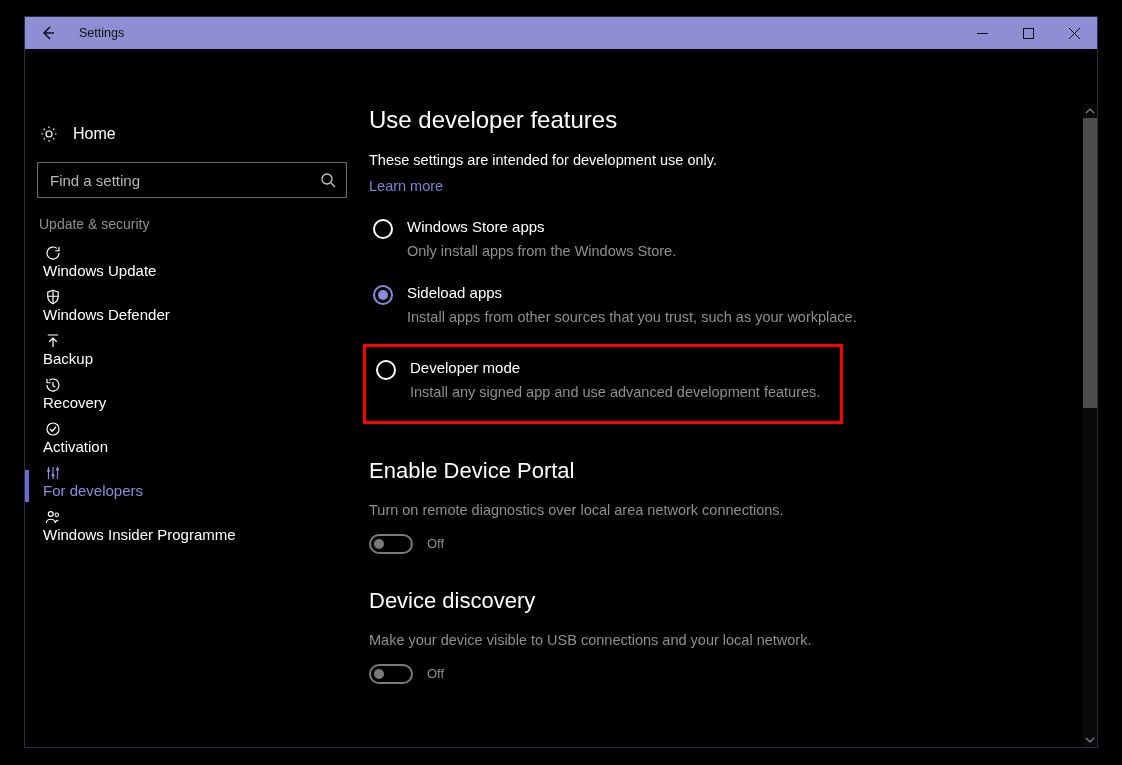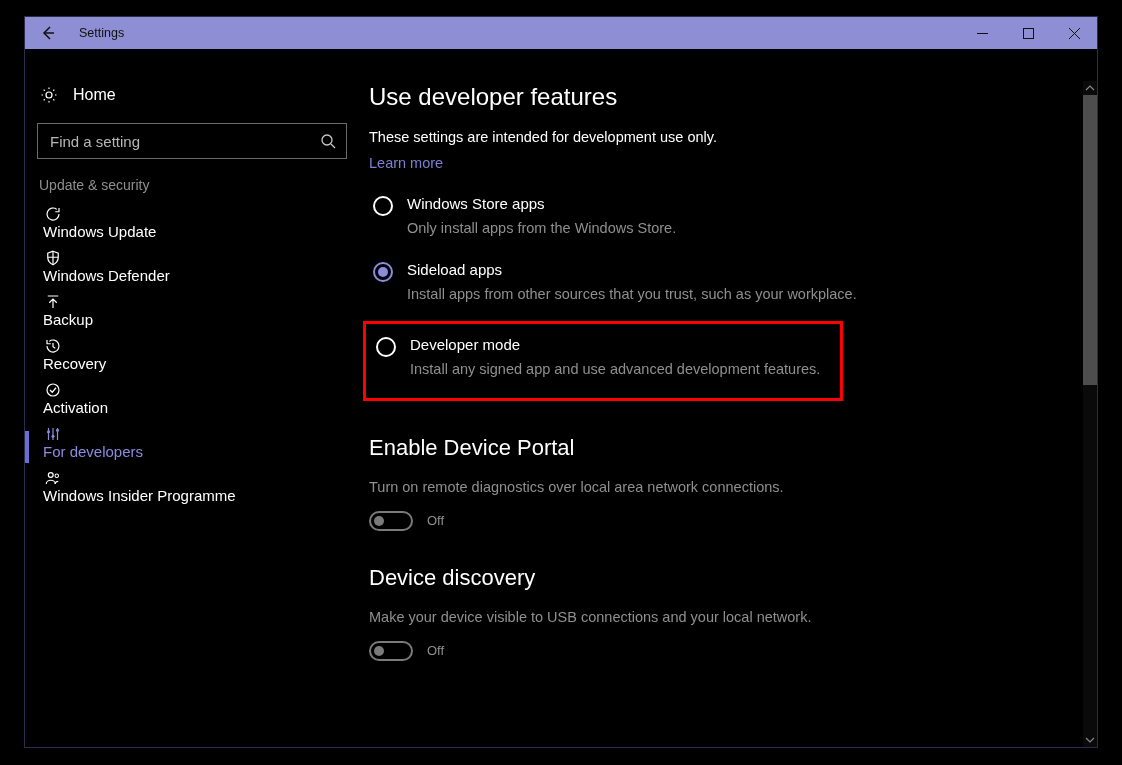--- a/index.html
+++ b/index.html
@@ -35,20 +35,21 @@
   }
   .window {
     position: absolute;
     left: 24px; top: 16px;
     width: 1074px; height: 732px;
     background: var(--bg);
     color: var(--fg);
     display: flex;
     flex-direction: column;
     border: 1px solid #2b2b4a;
+    gap: 23px;
   }
   
   .titlebar {
     height: 32px;
     background: var(--titlebar-bg);
     color: var(--titlebar-fg);
     display: flex;
     align-items: center;
     font-size: 12.5px;
   }
@@ -73,20 +74,21 @@
   .body {
     flex: 1;
     display: flex;
     min-height: 0;
     position: relative;
   }
   .sidebar {
     width: 334px;
     padding: 24px 0 0 0;
     color: var(--fg);
+    margin-top: 16px;
   }
   .content-wrap {
     flex: 1;
     min-width: 0;
     display: flex;
   }
   .content {
     flex: 1;
     padding: 34px 0 24px 10px;
   }

